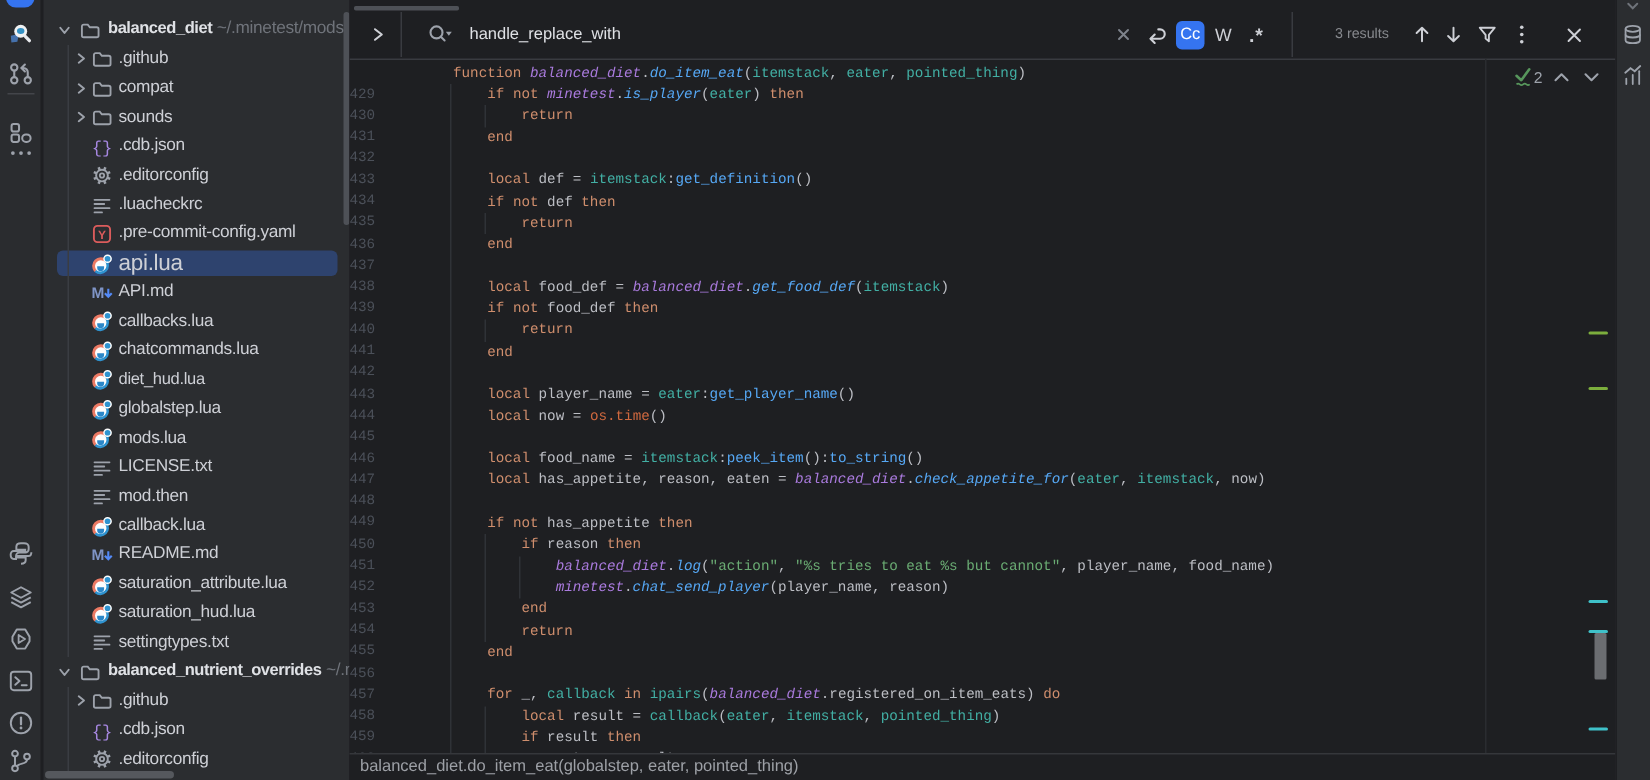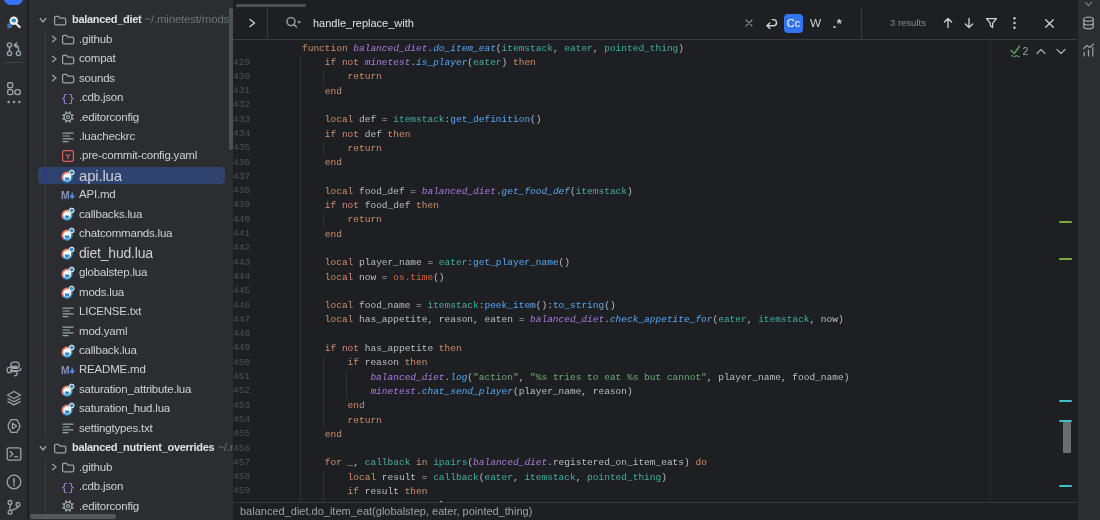--- a/index.html
+++ b/index.html
@@ -205,21 +205,21 @@
       <div style="position:absolute;left:0;top:243.70px;width:204px;height:19.45px">
         <span style="position:absolute;left:32px;top:2.7px;line-height:0"><svg width="15" height="15" viewBox="0 0 15 15" style="">
             <g transform="translate(-0.8,0)">
               <circle cx="6.9" cy="8.2" r="4.9" fill="#fdfdfd"></circle>
               <path d="M3.44 11.66 A4.9 4.9 0 0 1 10.36 4.74" fill="none" stroke="#ec7a64" stroke-width="1.9"></path>
               <path d="M10.36 4.74 A4.9 4.9 0 0 1 3.44 11.66" fill="none" stroke="#2f93d0" stroke-width="1.7"></path>
               <path d="M4.6 8.5h4.6v1a2.3 2.3 0 0 1-4.6 0z" fill="#2b87c8"></path>
               <circle cx="11.5" cy="3.5" r="2.4" fill="#2f93d0" stroke="#fdfdfd" stroke-width="1"></circle>
             </g>
           </svg></span>
-        <div style="position:absolute;left:50px;top:0;height:19.45px;line-height:19.45px;font-size:14px;letter-spacing:-0.2px;white-space:nowrap;color:#ced0d6">diet_hud.lua</div>
+        <div style="position:absolute;left:50px;top:0;height:19.45px;line-height:19.45px;font-size:11px;letter-spacing:-0.2px;white-space:nowrap;color:#ced0d6">diet_hud.lua</div>
       </div>
       <div style="position:absolute;left:0;top:263.15px;width:204px;height:19.45px">
         <span style="position:absolute;left:32px;top:2.7px;line-height:0"><svg width="15" height="15" viewBox="0 0 15 15" style="">
             <g transform="translate(-0.8,0)">
               <circle cx="6.9" cy="8.2" r="4.9" fill="#fdfdfd"></circle>
               <path d="M3.44 11.66 A4.9 4.9 0 0 1 10.36 4.74" fill="none" stroke="#ec7a64" stroke-width="1.9"></path>
               <path d="M10.36 4.74 A4.9 4.9 0 0 1 3.44 11.66" fill="none" stroke="#2f93d0" stroke-width="1.7"></path>
               <path d="M4.6 8.5h4.6v1a2.3 2.3 0 0 1-4.6 0z" fill="#2b87c8"></path>
               <circle cx="11.5" cy="3.5" r="2.4" fill="#2f93d0" stroke="#fdfdfd" stroke-width="1"></circle>
             </g>
@@ -251,21 +251,21 @@
       </div>
       <div style="position:absolute;left:0;top:321.50px;width:204px;height:19.45px">
         <span style="position:absolute;left:32px;top:2.7px;line-height:0"><svg width="14" height="14" viewBox="0 0 14 14" style="">
             <g stroke="#9da2ab" stroke-width="1.2" stroke-linecap="round">
               <line x1="2" y1="3.2" x2="12" y2="3.2"></line>
               <line x1="2" y1="6" x2="8.5" y2="6"></line>
               <line x1="2" y1="8.8" x2="12" y2="8.8"></line>
               <line x1="2" y1="11.6" x2="7" y2="11.6"></line>
             </g>
           </svg></span>
-        <div style="position:absolute;left:50px;top:0;height:19.45px;line-height:19.45px;font-size:11.5px;letter-spacing:-0.2px;white-space:nowrap;color:#ced0d6">mod.yaml</div>
+        <div style="position:absolute;left:50px;top:0;height:19.45px;line-height:19.45px;font-size:11.5px;letter-spacing:-0.2px;white-space:nowrap;color:#ced0d6">mod.then</div>
       </div>
       <div style="position:absolute;left:0;top:340.95px;width:204px;height:19.45px">
         <span style="position:absolute;left:32px;top:2.7px;line-height:0"><svg width="15" height="15" viewBox="0 0 15 15" style="">
             <g transform="translate(-0.8,0)">
               <circle cx="6.9" cy="8.2" r="4.9" fill="#fdfdfd"></circle>
               <path d="M3.44 11.66 A4.9 4.9 0 0 1 10.36 4.74" fill="none" stroke="#ec7a64" stroke-width="1.9"></path>
               <path d="M10.36 4.74 A4.9 4.9 0 0 1 3.44 11.66" fill="none" stroke="#2f93d0" stroke-width="1.7"></path>
               <path d="M4.6 8.5h4.6v1a2.3 2.3 0 0 1-4.6 0z" fill="#2b87c8"></path>
               <circle cx="11.5" cy="3.5" r="2.4" fill="#2f93d0" stroke="#fdfdfd" stroke-width="1"></circle>
             </g>

